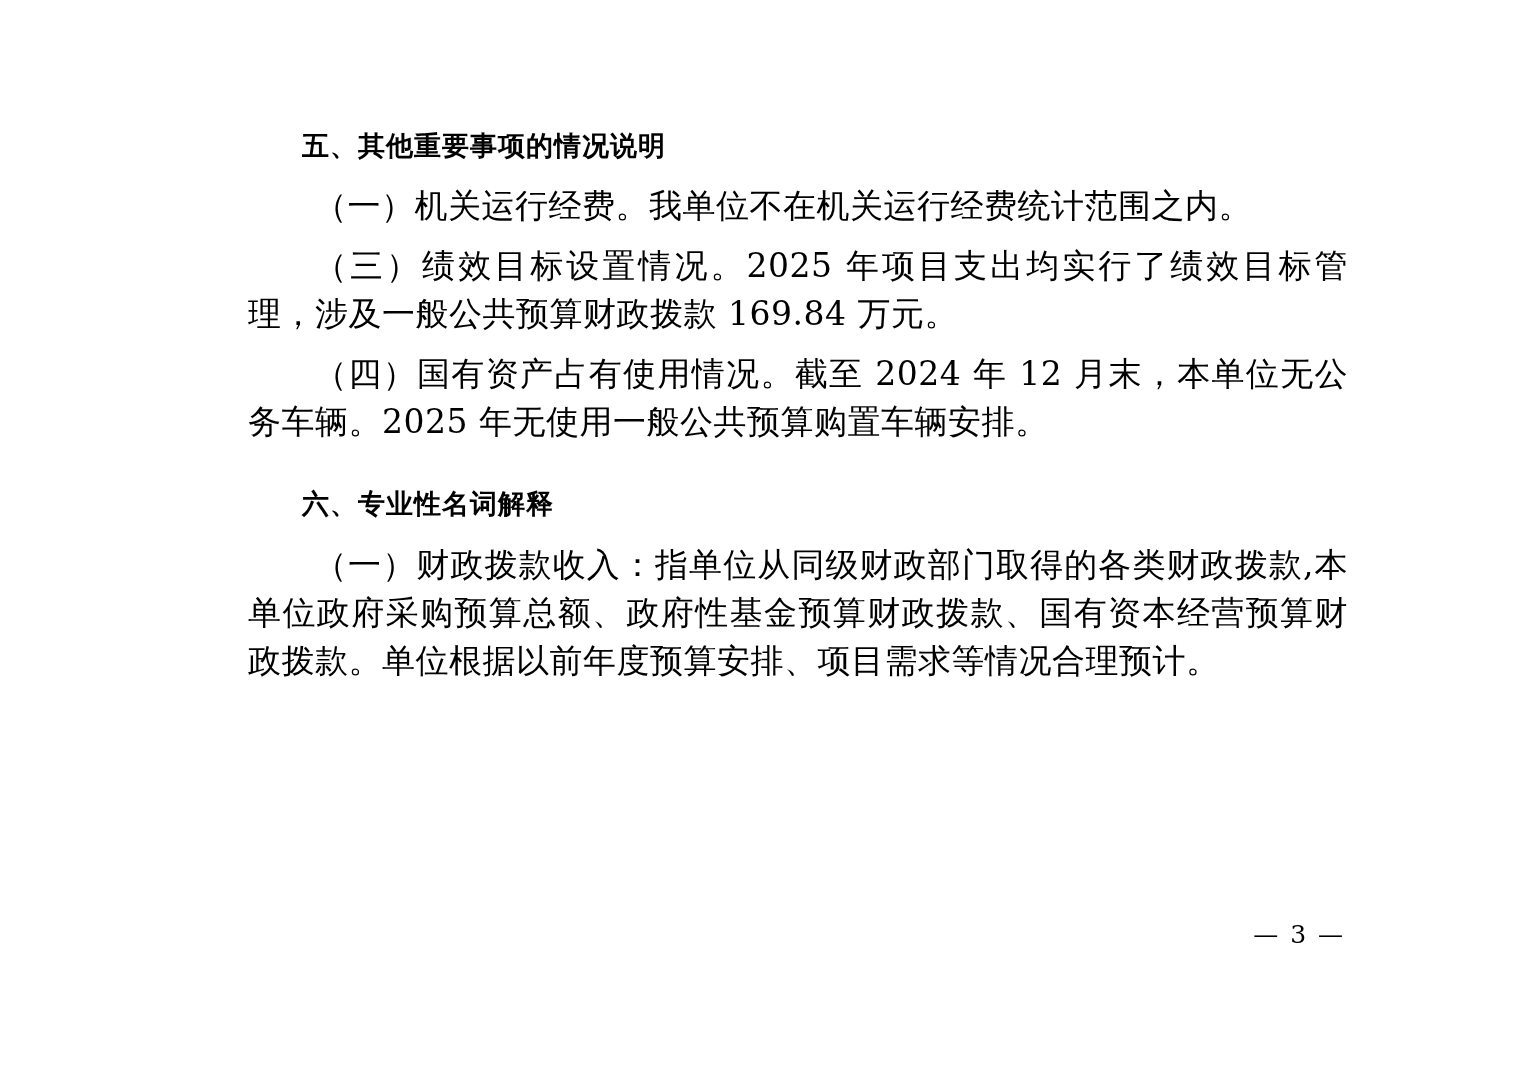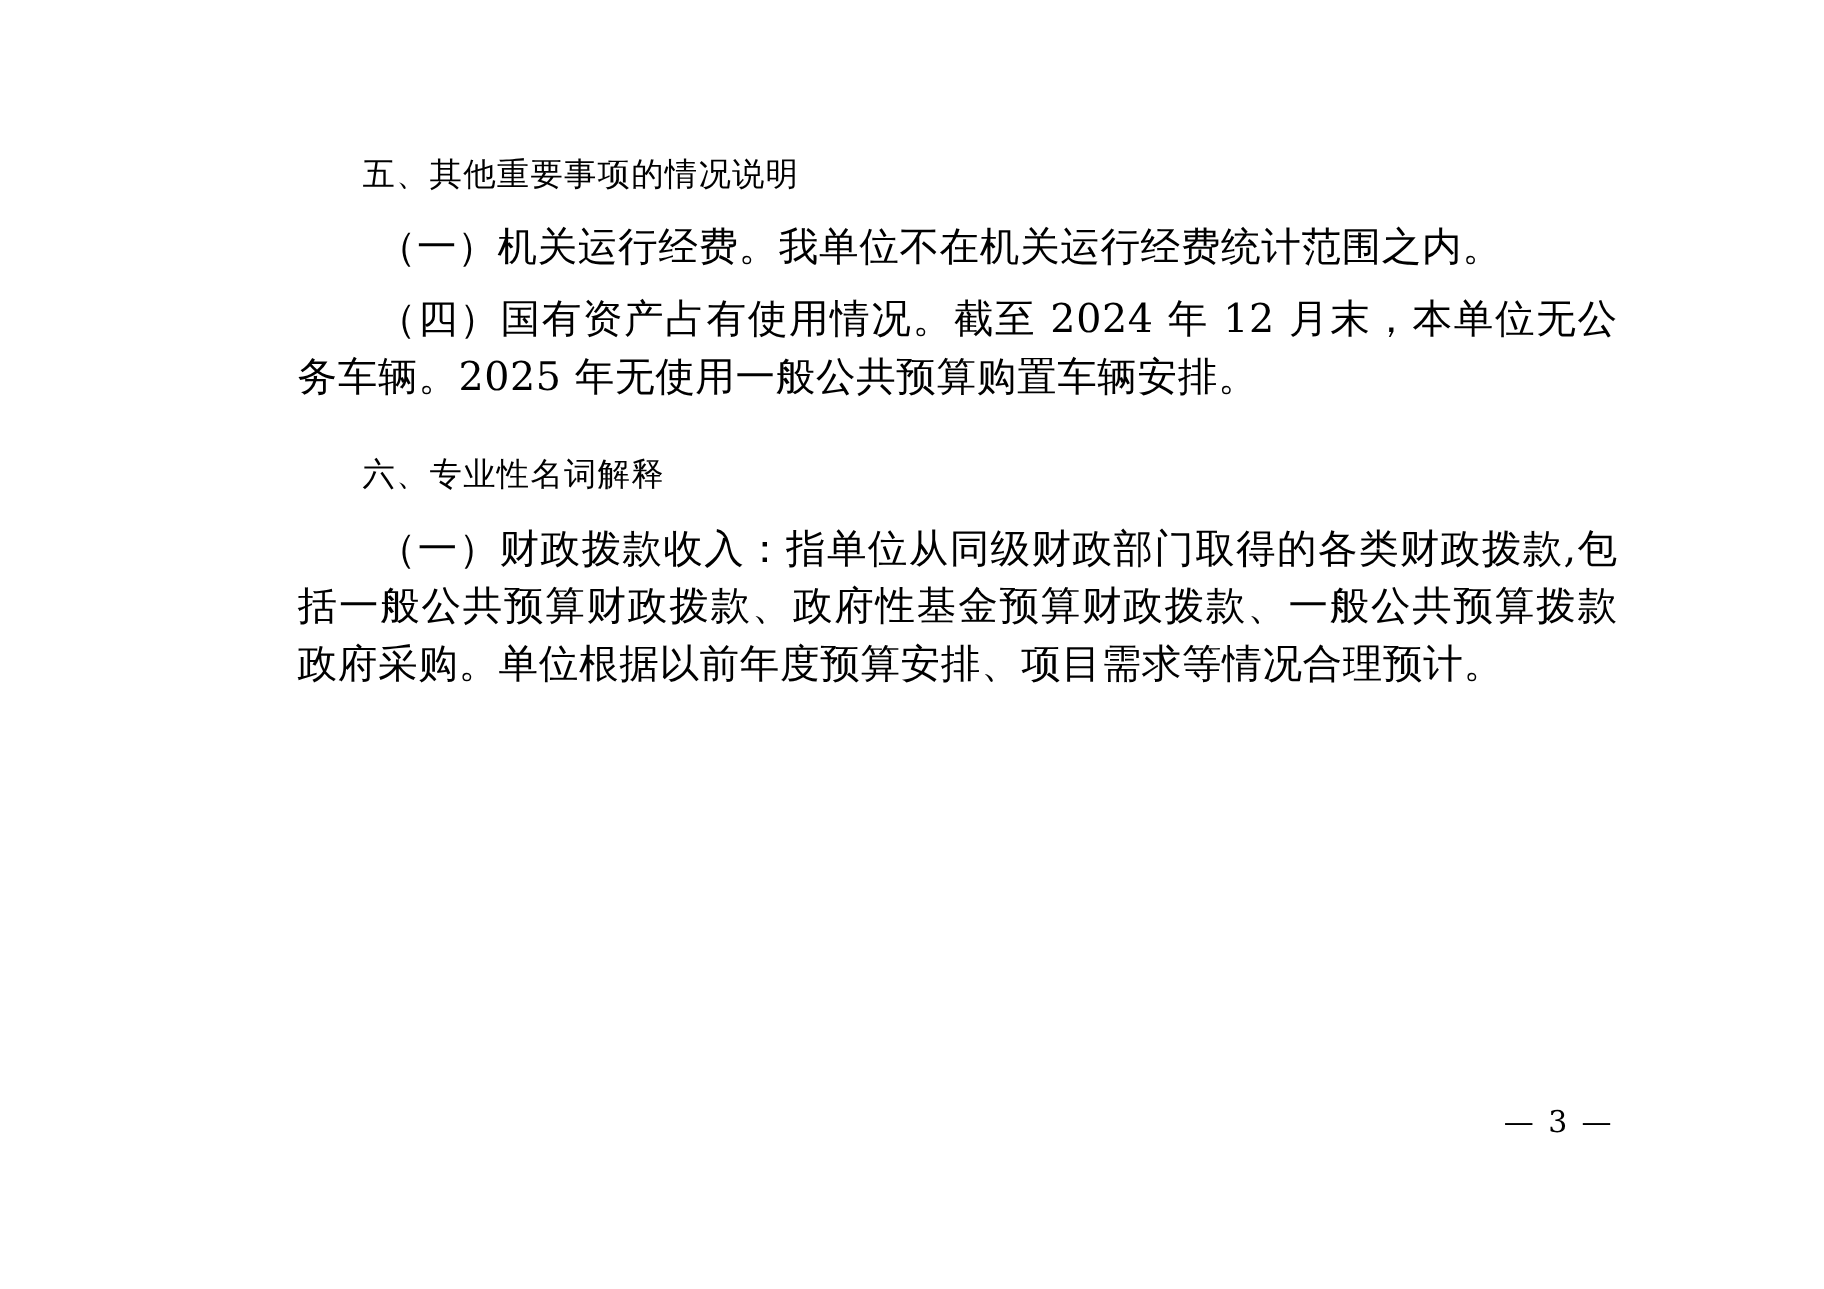--- a/index.html
+++ b/index.html
@@ -19,21 +19,21 @@
     width: 1520px;
     height: 1074px;
     box-sizing: border-box;
     padding: 130px 175px 0 248px;
   }
   .doc-body {
     width: 1100px;
   }
   h2.section-heading {
     font-family: "DejaVu Sans", "Liberation Sans", sans-serif;
-    font-weight: normal;
+    font-weight: bold;
     font-size: 27px;
     line-height: 1.2;
     margin: 0 0 20px 0;
     letter-spacing: 1px;
     text-indent: 2em;
   }
   h2.section-heading.second {
     margin-top: 42px;
   }
   p.para {
@@ -58,21 +58,22 @@
   }
 </style>
 </head>
 <body>
 
 <div class="page">
   <div class="doc-body">
 
     <h2 class="section-heading">五、其他重要事项的情况说明</h2>
     <p class="para">（一）机关运行经费。我单位不在机关运行经费统计范围之内。</p>
+    <p class="para">（三）绩效目标设置情况。2025 年项目支出均实行了绩效目标管理，涉及一般公共预算财政拨款 169.84 万元。</p>
     <p class="para">（四）国有资产占有使用情况。截至 2024 年 12 月末，本单位无公务车辆。2025 年无使用一般公共预算购置车辆安排。</p>
 
     <h2 class="section-heading second">六、专业性名词解释</h2>
-    <p class="para">（一）财政拨款收入：指单位从同级财政部门取得的各类财政拨款,包括一般公共预算财政拨款、政府性基金预算财政拨款、一般公共预算拨款政府采购。单位根据以前年度预算安排、项目需求等情况合理预计。</p>
+    <p class="para">（一）财政拨款收入：指单位从同级财政部门取得的各类财政拨款,本单位政府采购预算总额、政府性基金预算财政拨款、国有资本经营预算财政拨款。单位根据以前年度预算安排、项目需求等情况合理预计。</p>
 
   </div>
 
   <div class="page-number">— 3 —</div>
 </div>
 
 </body></html>

